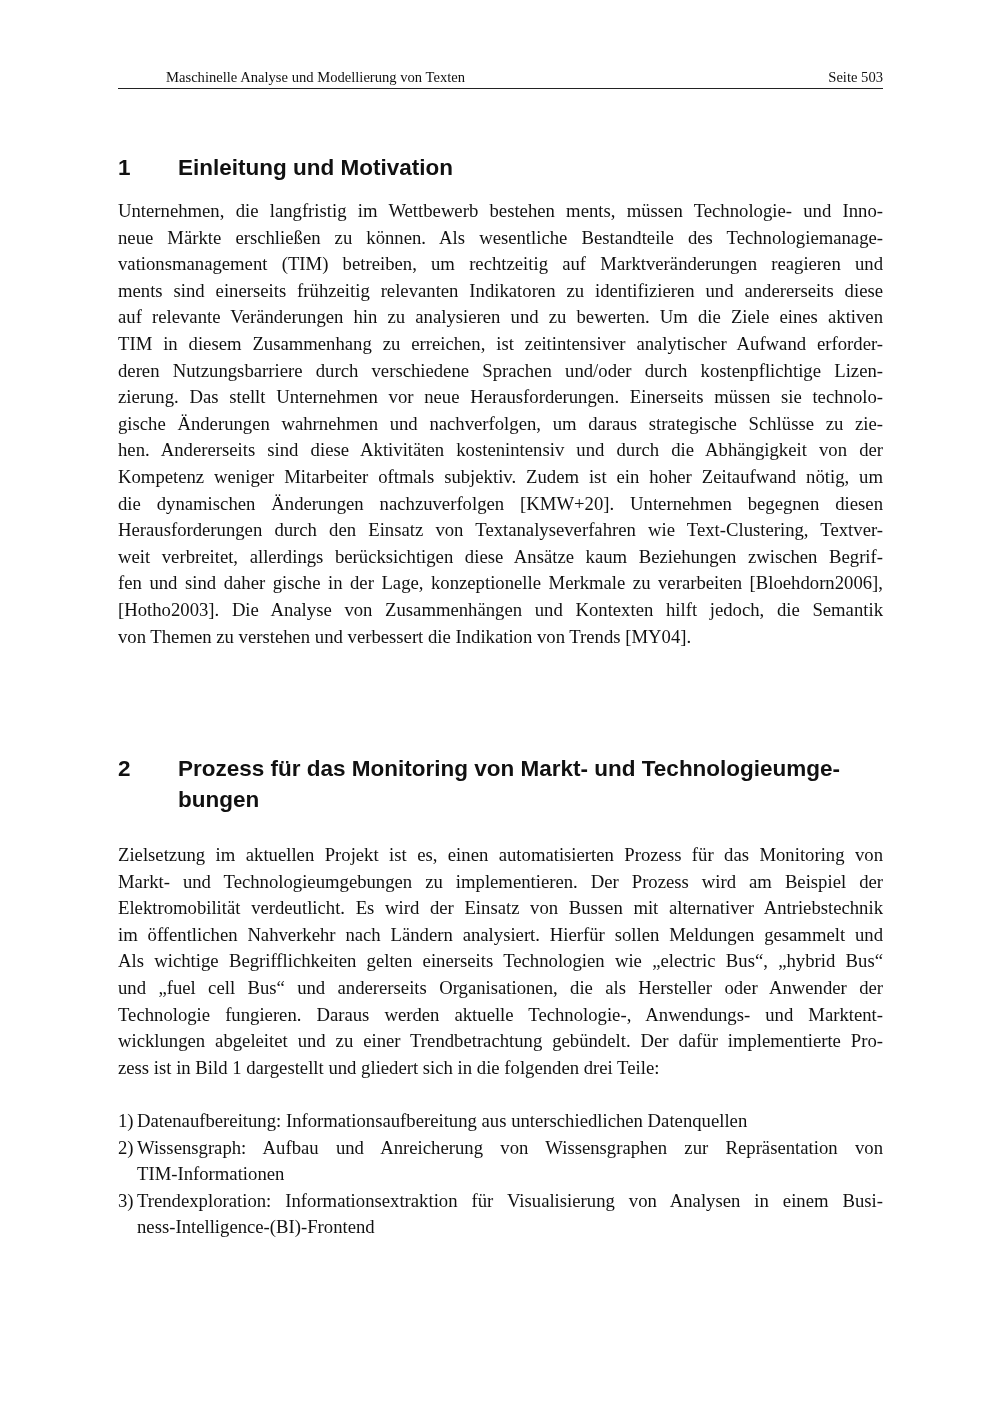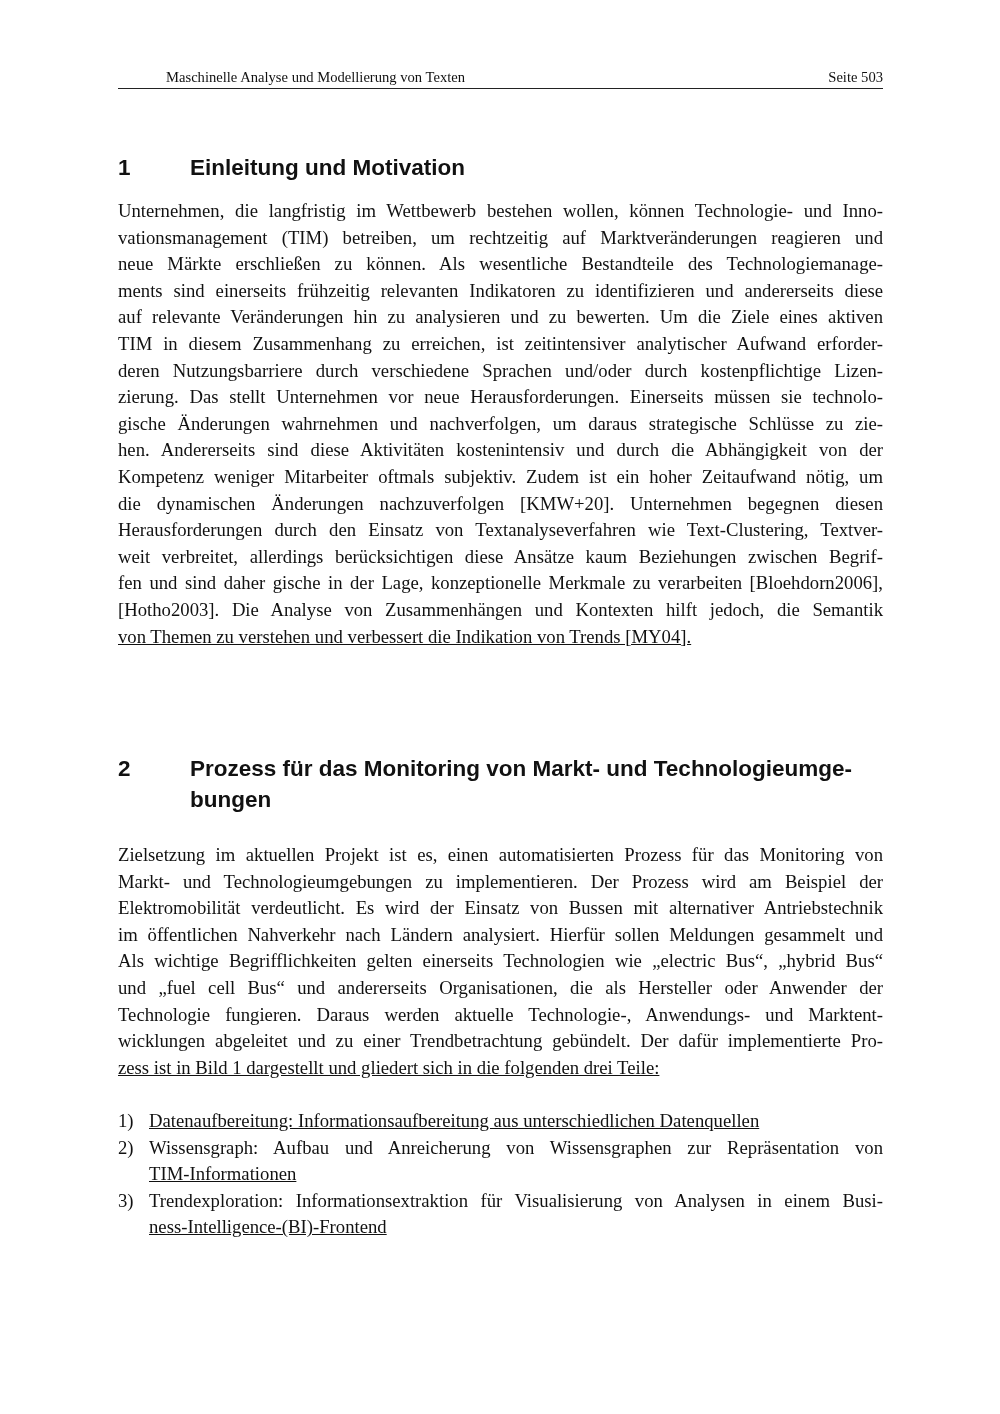--- a/index.html
+++ b/index.html
@@ -45,21 +45,21 @@
       line-height: 31px;
       color: #111111;
     }
     .heading .num {
       position: absolute;
       left: 0;
       top: 0;
     }
     .heading .title {
       position: absolute;
-      left: 72px;
+      left: 60px;
       top: 0;
       width: 710px;
     }
     .heading .title .hline {
       display: block;
       white-space: nowrap;
     }
     .para {
       position: absolute;
       left: 118px;
@@ -69,62 +69,61 @@
     }
     .line {
       display: block;
       white-space: nowrap;
       text-align: justify;
       text-align-last: justify;
       height: 26.6px;
     }
     .line.last {
       text-align-last: left;
-      text-decoration: underline;
     }
     .list {
       position: absolute;
       left: 118px;
       width: 765px;
       font-size: 18.7px;
       line-height: 26.6px;
     }
     .list-item {
       position: relative;
       display: block;
     }
     .list-item .marker {
       position: absolute;
       left: 0;
       top: 0;
     }
     .list-item .content {
-      margin-left: 31px;
+      margin-left: 19px;
       display: block;
     }
   </style>
 </head>
 <body>
 
 <div class="page-header">
   <span class="left">Maschinelle Analyse und Modellierung von Texten</span>
   <span class="right">Seite 503</span>
 </div>
 
 <div class="heading" style="top:152px;">
   <span class="num">1</span>
   <span class="title">
     <span class="hline">Einleitung und Motivation</span>
   </span>
 </div>
 
 <div class="para" style="top:198px;">
-  <span class="line">Unternehmen, die langfristig im Wettbewerb bestehen wollen, können Technologie- und Inno-</span>
+  <span class="line">Unternehmen, die langfristig im Wettbewerb bestehen ments, müssen Technologie- und Inno-</span>
+  <span class="line">neue Märkte erschließen zu können. Als wesentliche Bestandteile des Technologiemanage-</span>
   <span class="line">vationsmanagement (TIM) betreiben, um rechtzeitig auf Marktveränderungen reagieren und</span>
-  <span class="line">neue Märkte erschließen zu können. Als wesentliche Bestandteile des Technologiemanage-</span>
   <span class="line">ments sind einerseits frühzeitig relevanten Indikatoren zu identifizieren und andererseits diese</span>
   <span class="line">auf relevante Veränderungen hin zu analysieren und zu bewerten. Um die Ziele eines aktiven</span>
   <span class="line">TIM in diesem Zusammenhang zu erreichen, ist zeitintensiver analytischer Aufwand erforder-</span>
   <span class="line">deren Nutzungsbarriere durch verschiedene Sprachen und/oder durch kostenpflichtige Lizen-</span>
   <span class="line">zierung. Das stellt Unternehmen vor neue Herausforderungen. Einerseits müssen sie technolo-</span>
   <span class="line">gische Änderungen wahrnehmen und nachverfolgen, um daraus strategische Schlüsse zu zie-</span>
   <span class="line">hen. Andererseits sind diese Aktivitäten kostenintensiv und durch die Abhängigkeit von der</span>
   <span class="line">Kompetenz weniger Mitarbeiter oftmals subjektiv. Zudem ist ein hoher Zeitaufwand nötig, um</span>
   <span class="line">die dynamischen Änderungen nachzuverfolgen [KMW+20]. Unternehmen begegnen diesen</span>
   <span class="line">Herausforderungen durch den Einsatz von Textanalyseverfahren wie Text-Clustering, Textver-</span>

